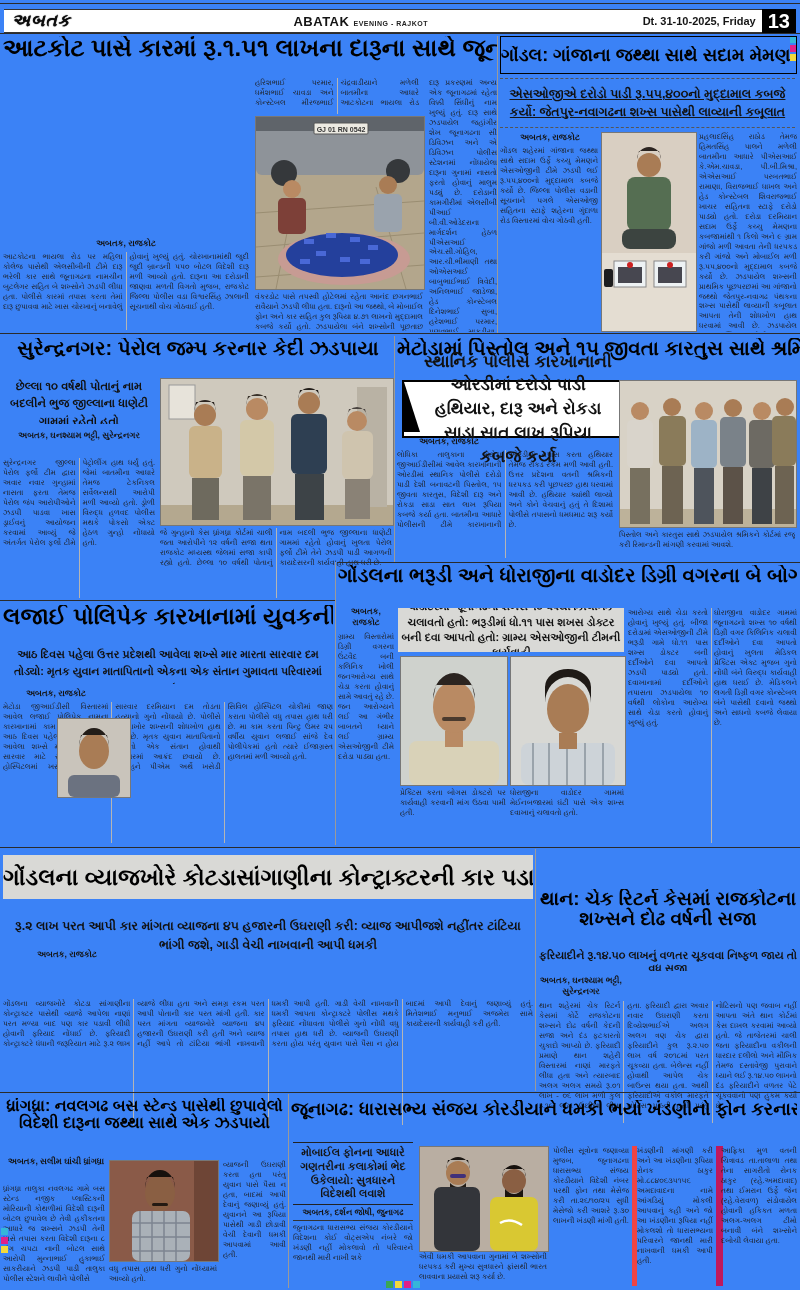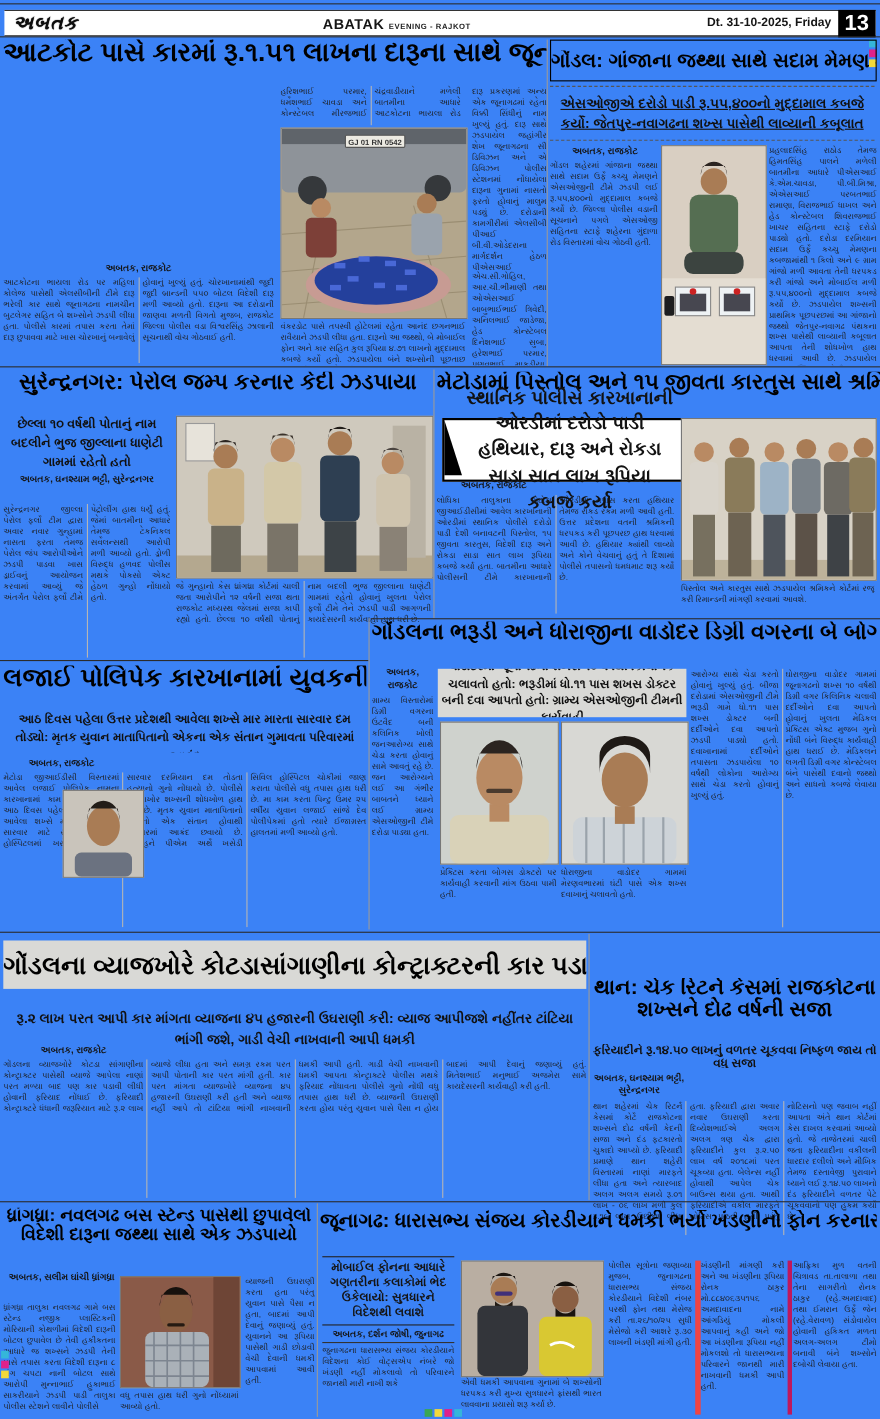--- a/index.html
+++ b/index.html
@@ -18,21 +18,21 @@
   .mdate{font-size:11px;font-weight:bold;padding-right:6px;}
   .pageno{background:#000;color:#fff;font-weight:bold;font-size:20px;padding:1px 6px;}
   
   .hl{font-weight:700;text-align:center;color:#000;line-height:1.04;overflow:hidden;}
   .nowrap{white-space:nowrap;}
   .sub{font-weight:700;text-align:center;color:#111;overflow:hidden;}
   .byline{font-weight:700;font-size:8.5px;text-align:center;overflow:hidden;}
   .bt{font-size:7.5px;line-height:1.33;text-align:justify;overflow:hidden;color:#1d1d1d;}
   .cols2{column-count:2;column-gap:7px;column-rule:1px solid #b5b5b5;}
   .cols3{column-count:3;column-gap:7px;column-rule:1px solid #b5b5b5;}
-  .cols4{column-count:4;column-gap:7px;column-rule:1px solid #b5b5b5;}
+  .cols4{column-count:4;column-gap:7px;column-rule:1px solid #b5b5b5;margin-top:36px;}
   
   .roundbox{border:1.5px solid #000;border-radius:14px;outline:1px solid #000;outline-offset:2.5px;
             display:flex;align-items:center;justify-content:center;padding:4px 8px;background:#fff;}
   .graybox{background:#d9d9d6;}
   .flag{border:2px solid #000;position:relative;display:flex;align-items:center;padding:3px 6px 3px 18px;background:#fff;}
   .flag:before{content:"";position:absolute;left:0;top:0;border-style:solid;
                border-width:50px 0 0 16px;border-color:transparent transparent transparent #000;}
   .hbox{border:1.5px solid #000;display:flex;align-items:center;justify-content:center;}
   .dashed-tb{border-top:1.5px dashed #555;border-bottom:1.5px dashed #555;display:flex;align-items:center;justify-content:center;}
   .boxtitle{font-weight:700;font-size:11px;text-align:center;line-height:1.25;
@@ -246,21 +246,21 @@
           <line x1="38" y1="86" x2="38" y2="128"></line>
           <line x1="56" y1="86" x2="56" y2="128"></line>
           <line x1="74" y1="86" x2="74" y2="128"></line>
           <line x1="92" y1="86" x2="92" y2="128"></line>
         </g>
       <rect x="48" y="76" width="18" height="16" fill="#a97c55"></rect>
       <ellipse cx="57" cy="52" rx="21" ry="25" fill="#a97c55"></ellipse>
       <path d="M34 46 a23 26 0 0 1 46 0 l0 -16 a23 18 0 0 0 -46 0 z" fill="#1f1a16"></path>
     </svg>
     <div class="bt abs" style="left:62px;top:226px;width:106px;height:55px;">પ્રેક્ટિસ કરતા બોગસ ડોક્ટરો પર કાર્યવાહી કરવાની માંગ ઉઠવા પામી હતી.</div>
-    <div class="bt abs" style="left:172px;top:226px;width:114px;height:55px;">ધોરાજીના વાડોદર ગામમાં મેરણવભારમાં ઘંટી પાસે એક શખ્સ દવાખાનું ચલાવતો હતો.</div>
+    <div class="bt abs" style="left:172px;top:226px;width:114px;height:55px;">ધોરાજીના વાડોદર ગામમાં મેઈનબજારમાં ઘંટી પાસે એક શખ્સ દવાખાનું ચલાવતો હતો.</div>
     <div class="bt abs" style="left:290px;top:46px;width:80px;height:235px;border-right:1px solid #b5b5b5;padding-right:3px;">આરોગ્ય સાથે ચેડા કરતો હોવાનું ખુલ્યું હતું. બીજા દરોડામાં એસઓજીની ટીમે ભરૂડી ગામે ધો.૧૧ પાસ શખ્સ ડોક્ટર બની દર્દીઓને દવા આપતો ઝડપી પાડ્યો હતો. દવાખાનામાં દર્દીઓને તપાસતા ઝડપાયેલા ૧૦ વર્ષથી લોકોના આરોગ્ય સાથે ચેડા કરતો હોવાનું ખુલ્યું હતું.</div>
     <div class="bt abs" style="left:376px;top:46px;width:83px;height:235px;">ઘોરાજીના વાડોદર ગામમાં જૂનાગઢનો શખ્સ ૧૦ વર્ષથી ડિગ્રી વગર કિલિનિક ચલાવી દર્દીઓને દવા આપતો હોવાનું ખુલતા મેડિકલ પ્રેક્ટિસ એક્ટ મુજબ ગુનો નોંધી બંને વિરુદ્ધ કાર્યવાહી હાથ ધરાઈ છે. મેડિકલને લગતી ડિગ્રી વગર કોન્સ્ટેબલ બંને પાસેથી દવાનો જથ્થો અને સાધનો કબજે લેવાયા છે.</div>
   </section>
 
   <section class="abs" style="left:3px;top:600px;width:330px;height:245px;">
     <div class="hl nowrap abs" style="left:0;top:5px;width:330px;height:38px;font-size:23px;">લજાઈ પોલિપેક કારખાનામાં યુવકની ઘાતકી હત્યા</div>
     <div class="sub abs" style="left:0;top:46px;width:330px;height:38px;font-size:11px;line-height:1.55;">આઠ દિવસ પહેલા ઉત્તર પ્રદેશથી આવેલા શખ્સે માર મારતા સારવાર દમ તોડ્યો: મૃતક યુવાન માતાપિતાનો એકના એક સંતાન ગુમાવતા પરિવારમાં આક્રંદ</div>
     <div class="byline abs" style="left:0;top:88px;width:106px;">અબતક, રાજકોટ</div>
     <div class="bt cols3 abs" style="left:0;top:102px;width:330px;height:141px;">મેટોડા જીઆઈડીસી વિસ્તારમાં આવેલ લજાઈ પોલિપેક નામના કારખાનામાં કામ કરતા યુવાનને આઠ દિવસ પહેલા ઉત્તર પ્રદેશથી આવેલા શખ્સે માર માર્યો હતો. સારવાર માટે રાજકોટ સિવિલ હોસ્પિટલમાં ખસેડાયેલા યુવાને સારવાર દરમિયાન દમ તોડતા હત્યાનો ગુનો નોંધાયો છે. પોલીસે હુમલાખોર શખ્સની શોધખોળ હાથ ધરી છે. મૃતક યુવાન માતાપિતાનો એકનો એક સંતાન હોવાથી પરિવારમાં આક્રંદ છવાયો છે. મૃતદેહને પીએમ અર્થે ખસેડી સિવિલ હોસ્પિટલ ચોકીમાં જાણ કરાતા પોલીસે વધુ તપાસ હાથ ધરી છે. મા કામ કરતા પિન્ટુ ઉંમર ૨૫ વર્ષીય યુવાન લજાઈ સાંજે દેવ પોલીપેકમાં હતો ત્યારે ઈજાગ્રસ્ત હાલતમાં મળી આવ્યો હતો.</div>
     <svg class="photo abs" style="left:54px;top:118px;" width="72" height="78" viewBox="0 0 72 78">
@@ -333,21 +333,21 @@
       <path d="M30 36 q8 8 16 0 l0 6 -16 0 z" fill="#241c15"></path>
       <rect x="14" y="40" width="46" height="64" rx="7" fill="#33353a"></rect>
       <circle cx="94" cy="34" r="12" fill="#8a5f43"></circle>
       <path d="M82 30 a12 12 0 0 1 24 0 l-2 -8 -20 0 z" fill="#16110d"></path>
       <path d="M85 42 q9 10 18 0 l0 8 -18 0 z" fill="#1a140f"></path>
       <rect x="70" y="50" width="48" height="54" rx="7" fill="#d9c832"></rect>
       <path d="M80 76 q10 -6 22 2" stroke="#fff" stroke-width="2.5" fill="none"></path>
     </svg>
     <div class="bt abs" style="left:128px;top:158px;width:128px;height:34px;">એવી ધમકી આપવાના ગુનામાં બે શખ્સોની ધરપકડ કરી મુખ્ય સુત્રધારને ફ્રાંસથી ભારત લાવવાના પ્રયાસો શરૂ કર્યા છે.</div>
     <div class="bt abs" style="left:262px;top:52px;width:76px;height:140px;border-right:5px solid #ef4444;padding-right:3px;">પોલીસ સૂત્રોના જણાવ્યા મુજબ, જુનાગઢના ધારાસભ્ય સંજય કોરડીયાને વિદેશી નંબર પરથી ફોન તથા મેસેજ કરી તા.૨૬/૧૦/૨૫ સુધી મેસેજો કરી આશરે રૂ.૩૦ લાખની ખંડણી માંગી હતી.</div>
-    <div class="bt abs" style="left:346px;top:52px;width:76px;height:140px;border-right:4px solid #be185d;padding-right:3px;">ખંડણીની માંગણી કરી અને આ ખંડણીના રૂપિયા રોનક ઠાકુર મો.૮૮૪૦૬૩૫૧૫૬ અમદાવાદના નામે આંગડિયું મોકલી આપવાનું કહી અને જો આ ખંડણીના રૂપિયા નહીં મોકલશો તો ધારાસભ્યના પરિવારને જાનથી મારી નાખવાની ધમકી આપી હતી.</div>
+    <div class="bt abs" style="left:346px;top:52px;width:76px;height:140px;border-right:7px solid #be185d;padding-right:3px;">ખંડણીની માંગણી કરી અને આ ખંડણીના રૂપિયા રોનક ઠાકુર મો.૮૮૪૦૬૩૫૧૫૬ અમદાવાદના નામે આંગડિયું મોકલી આપવાનું કહી અને જો આ ખંડણીના રૂપિયા નહીં મોકલશો તો ધારાસભ્યના પરિવારને જાનથી મારી નાખવાની ધમકી આપી હતી.</div>
     <div class="bt abs" style="left:430px;top:52px;width:76px;height:140px;">આફ્રિકા મુળ વતની ચિત્રાવડ તા.તાલાળા તથા તેના સાગરીતો રોનક ઠાકુર (રહે.અમદાવાદ) તથા ઈમરાન ઉર્ફે જેન (રહે.વેરાવળ) સંડોવાયેલ હોવાની હકિકત મળતા અલગ-અલગ ટીમો બનાવી બંને શખ્સોને દબોચી લેવાયા હતા.</div>
   </section>
 
   <div class="reg v" style="left:1px;top:1228px;">
     <i style="background:#35b6d9"></i>
       <i style="background:#e0218a"></i>
       <i style="background:#f2d93b"></i>
   </div>
   <div class="reg" style="left:386px;top:1281px;">
     <i style="background:#3aa655"></i>

